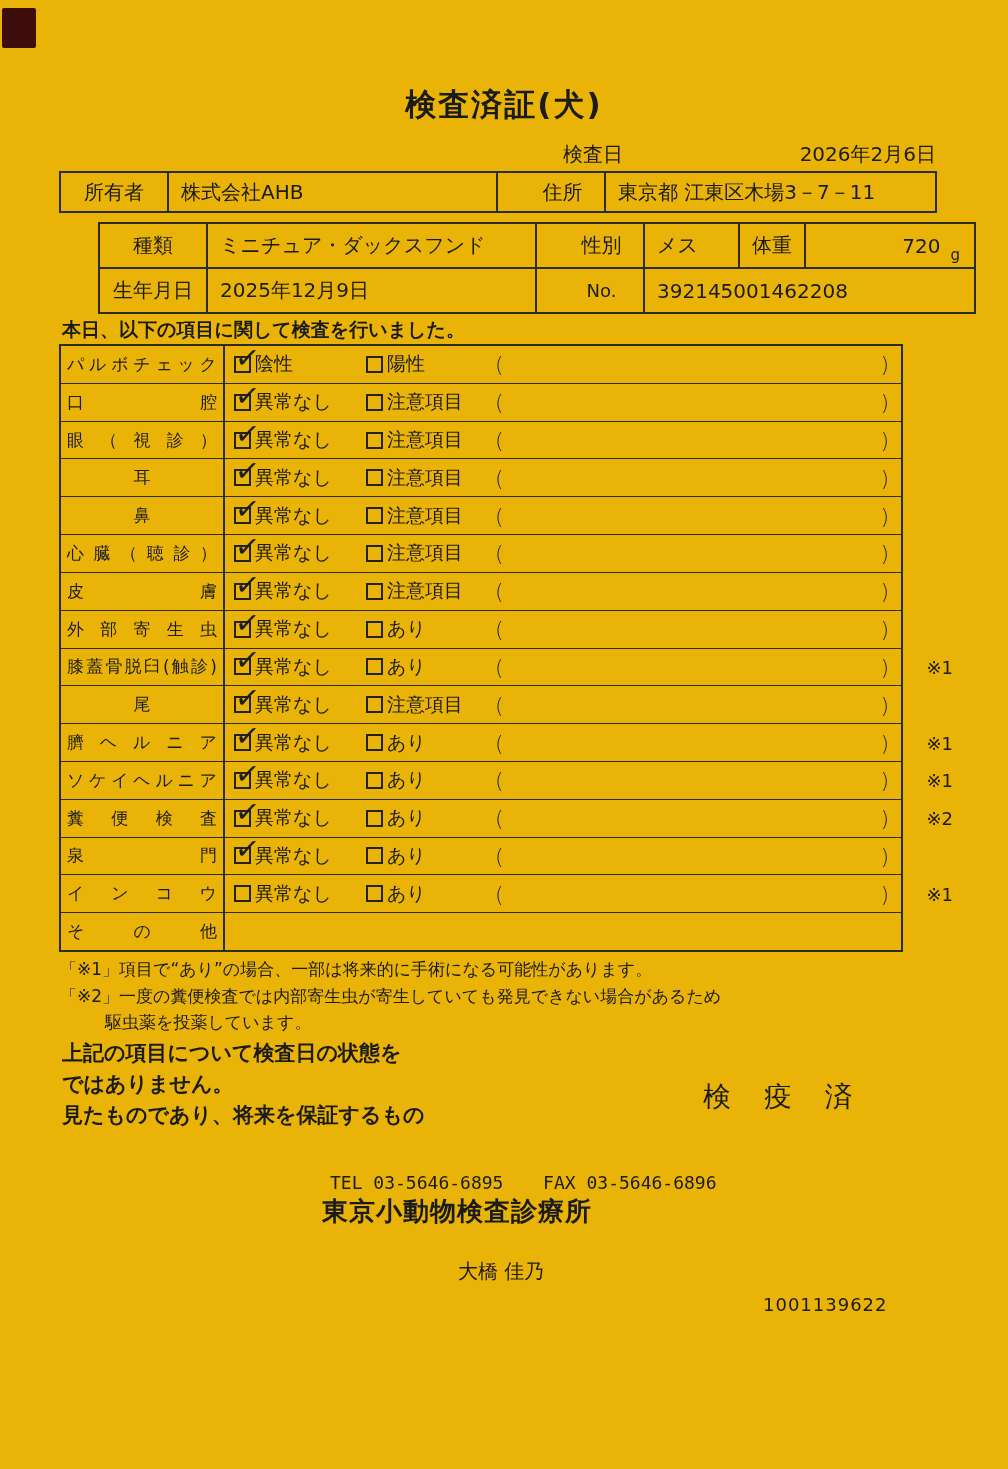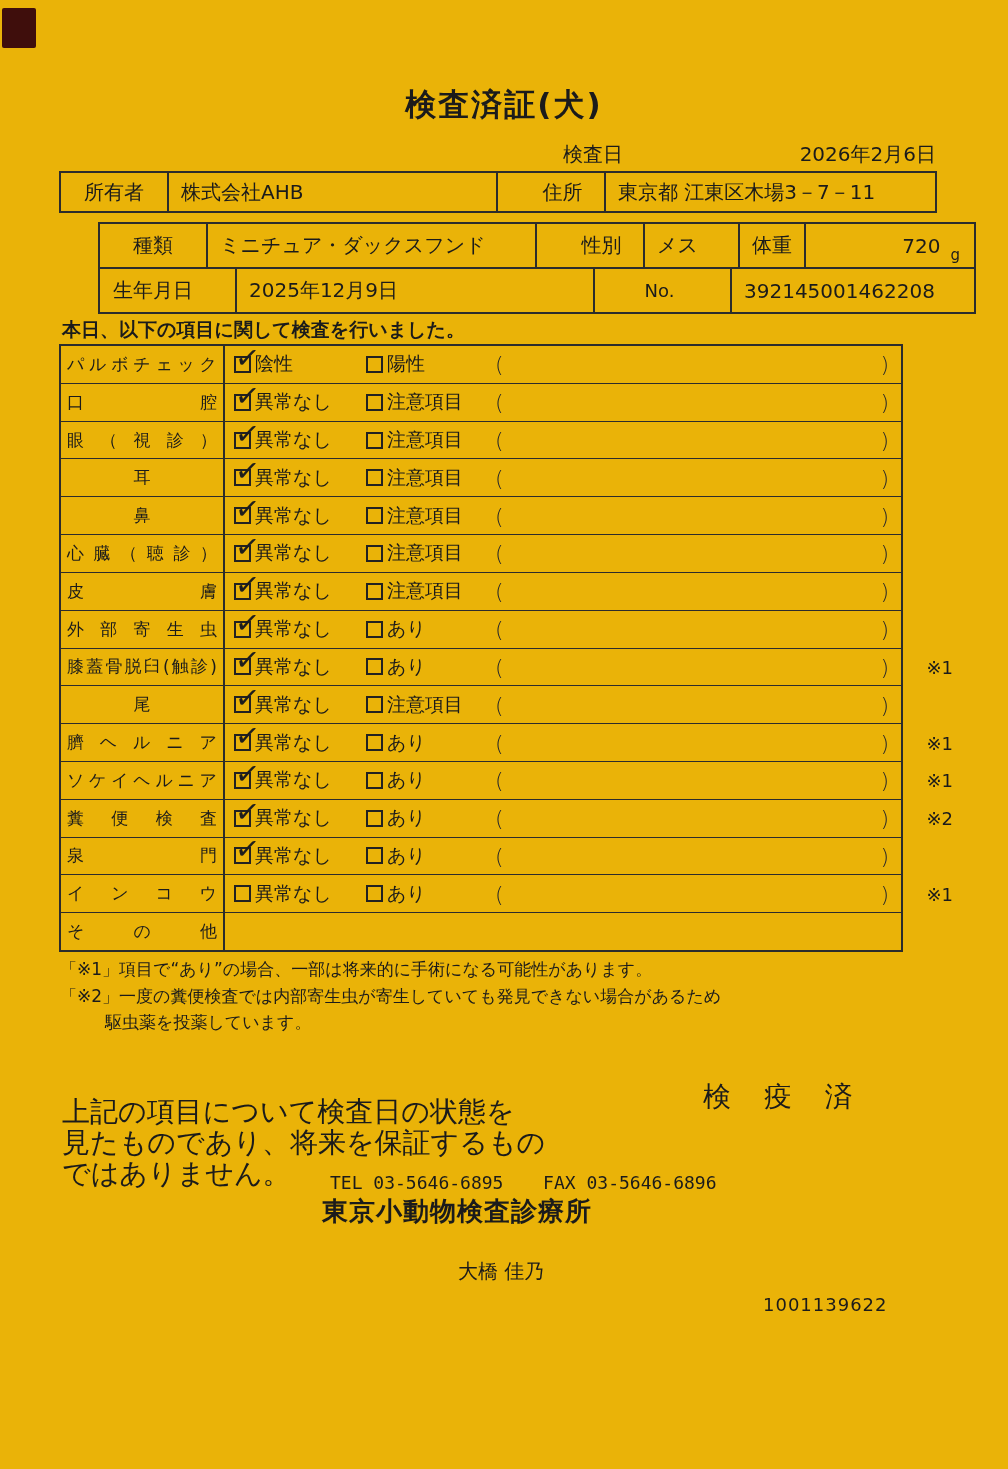--- a/index.html
+++ b/index.html
@@ -12,21 +12,21 @@
   
   .corner-mark{left:2px;top:8px;width:34px;height:40px;background:#3f0e0c;border-radius:2px;}
   
   .title{left:0;top:84px;width:100%;text-align:center;font-size:31px;font-weight:600;letter-spacing:2px;}
   
   .examdate-label{left:563px;top:141px;font-size:20px;}
   .examdate-value{right:72px;top:141px;font-size:20px;}
   
   .itable{border:2px solid #2c2c2c;display:flex;flex-direction:column;box-sizing:border-box;}
   .irow{display:flex;flex:1;}
-  .irow + .irow{border-top:2px solid #2c2c2c;gap:29px;}
+  .irow + .irow{border-top:2px solid #2c2c2c;}
   .icell{display:flex;align-items:center;box-sizing:border-box;font-size:20px;white-space:nowrap;overflow:visible;}
   .icell.lab{justify-content:center;}
   .icell.val{padding-left:12px;}
   .bl{border-left:2px solid #2c2c2c;}
   .t1{left:59px;top:171px;width:878px;height:42px;}
   .t2{left:59px;top:222px;width:878px;height:92px;margin-left:39px;}
   .w-lab1{width:106px;flex:none;}
   .w-val1{width:329px;flex:none;}
   .w-lab2{width:108px;flex:none;padding-left:23px;}
   .w-val2{flex:1;}
@@ -54,21 +54,21 @@
   .paren{position:absolute;top:50%;transform:translateY(-50%);font-size:22px;font-weight:300;color:#2a2a2a;}
   .paren.po{left:270px;}
   .paren.pc{right:12px;}
   .ref{position:absolute;right:-52px;top:50%;transform:translateY(-50%);font-size:18px;white-space:nowrap;}
   
   .note{font-size:17px;white-space:nowrap;}
   .n1{left:60px;top:958px;}
   .n2{left:60px;top:985px;}
   .n3{left:105px;top:1011px;}
   
-  .disclaimer{left:62px;top:1096px;font-size:28px;font-weight:400;line-height:31px;}
+  .disclaimer{left:62px;top:1038px;font-size:21px;font-weight:700;line-height:31px;}
   
   .stamp{left:703px;top:1078px;font-size:28px;letter-spacing:12px;white-space:nowrap;}
   
   .postal{left:318px;top:1126px;font-size:18px;white-space:nowrap;}
   .postal .num, .telfax{font-family:"DejaVu Sans Mono","Liberation Mono",monospace;}
   .postal .addr{margin-left:28px;font-family:"DejaVu Sans","Liberation Sans",sans-serif;}
   .tel{left:330px;top:1172px;font-size:18px;white-space:nowrap;}
   .tel .gap{display:inline-block;width:18px;}
   .clinic{left:322px;top:1194px;font-size:26px;font-weight:600;letter-spacing:1px;}
   .examiner{left:458px;top:1258px;font-size:20px;}
@@ -461,22 +461,22 @@
         <div class="xopts"></div>
       </div>
     </div>
 
   <div class="abs note n1">「※1」項目で“あり”の場合、一部は将来的に手術になる可能性があります。</div>
   <div class="abs note n2">「※2」一度の糞便検査では内部寄生虫が寄生していても発見できない場合があるため</div>
   <div class="abs note n3">駆虫薬を投薬しています。</div>
 
   <div class="abs disclaimer">
     <div>上記の項目について検査日の状態を</div>
+    <div>ではありません。</div>
     <div>見たものであり、将来を保証するもの</div>
-    <div>ではありません。</div>
   </div>
 
   <div class="abs stamp">検 疫 済</div>
 
 
   <div class="abs tel telfax">
     <span>TEL</span>
     <span>03-5646-6895</span>
     <span class="gap"></span>
     <span>FAX</span>

